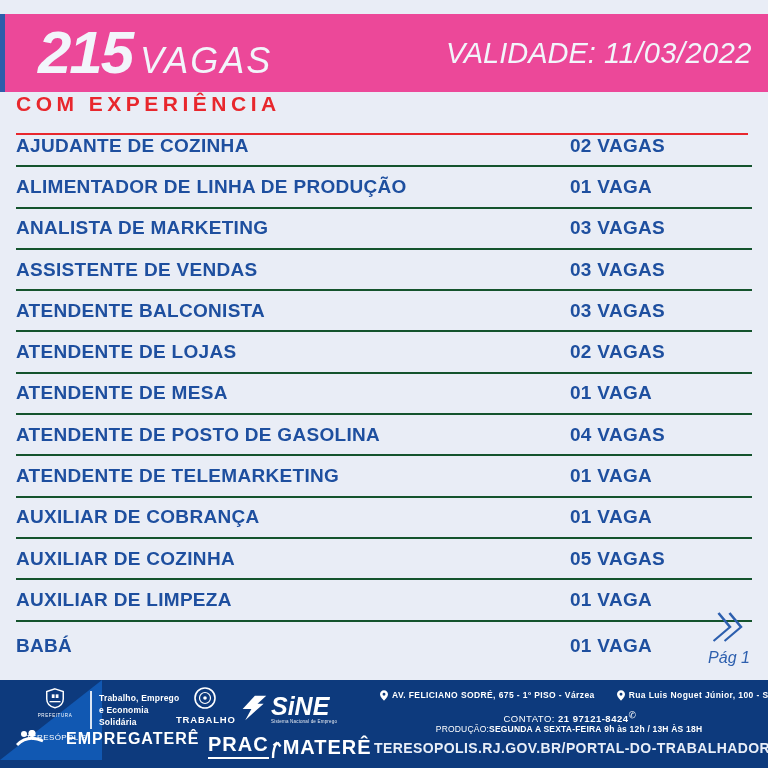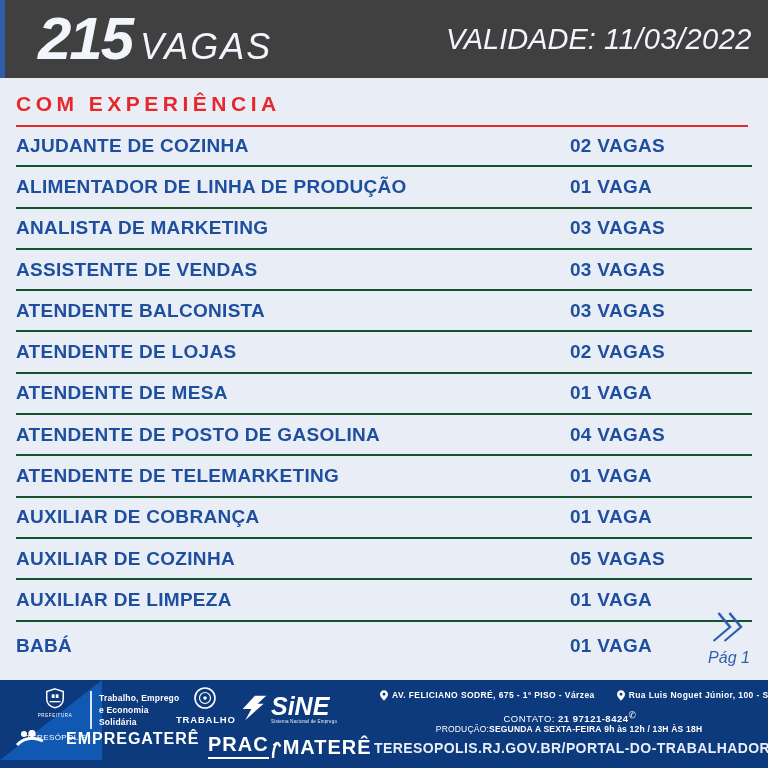--- a/index.html
+++ b/index.html
@@ -4,36 +4,36 @@
 <style>
   html,body{margin:0;padding:0;}
   body{
     width:768px;height:768px;position:relative;overflow:hidden;
     background:#e9edf6;
     font-family:"Liberation Sans", sans-serif;
     -webkit-font-smoothing:antialiased;
   }
   
   .header{
-    position:absolute;top:0;left:0;width:768px;height:78px;
-    background:#404040;display:flex;align-items:center;
+    position:absolute;top:14px;left:0;width:768px;height:78px;
+    background:#ec4899;display:flex;align-items:center;
   }
   .header::before{
     content:"";position:absolute;left:0;top:0;bottom:0;width:5px;background:#2e5dab;
   }
   .head-left{display:flex;align-items:baseline;padding-left:38px;color:#f2f5fb;font-style:italic;}
   .big-count{font-size:60px;font-weight:800;letter-spacing:-2px;line-height:1;}
   .big-label{font-size:36px;font-weight:300;letter-spacing:2px;margin-left:8px;}
   .head-right{margin-left:auto;padding-right:16px;color:#f2f5fb;font-style:italic;font-size:29px;white-space:nowrap;}
   .head-right .vdate{font-weight:400;letter-spacing:.5px;}
   
   .section-title{
     position:absolute;top:92px;left:16px;right:20px;
     color:#e8272d;font-size:21px;font-weight:800;letter-spacing:4.5px;
-    padding-bottom:9px;border-bottom:2.5px solid #e8272d;
+    padding-bottom:17px;border-bottom:2.5px solid #e8272d;
   }
   
   .table{position:absolute;top:126px;left:16px;right:16px;}
   .row{
     display:flex;align-items:center;height:39.3px;
     border-bottom:2px solid #14532d;
   }
   .row.last{border-bottom:none;height:48px;}
   .job-title{flex:1;color:#1e4f9f;font-size:19px;font-weight:700;letter-spacing:.3px;white-space:nowrap;}
   .job-count{width:182px;color:#1e4f9f;font-size:19px;font-weight:700;letter-spacing:.3px;}

